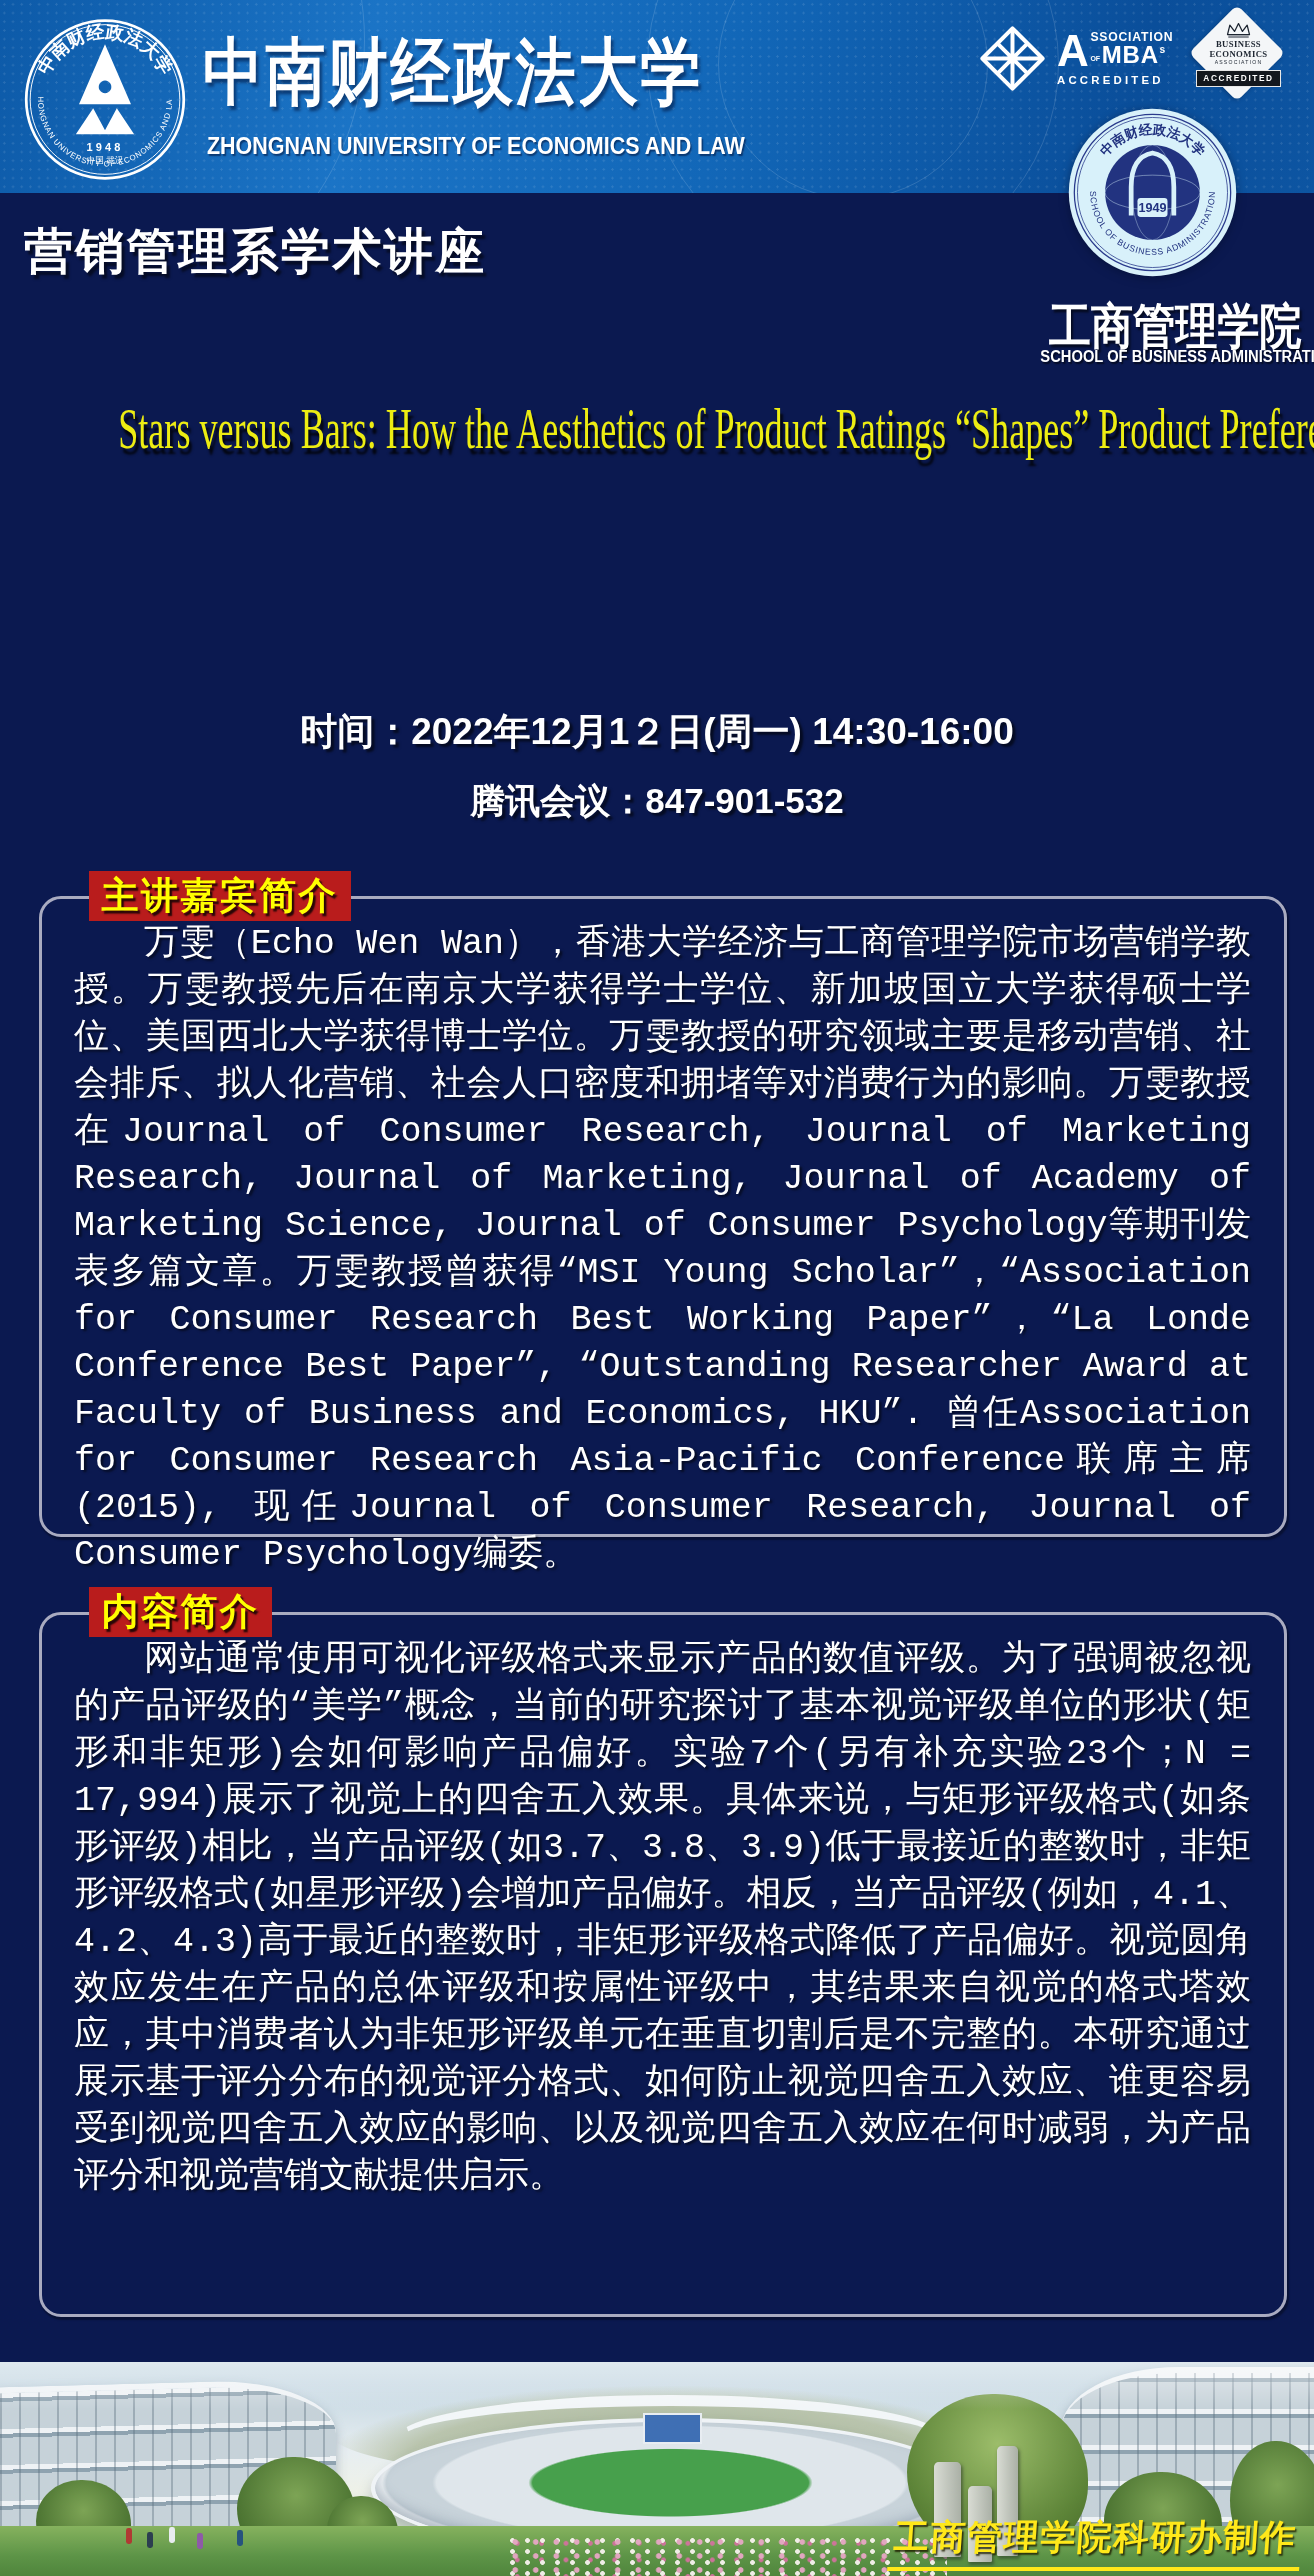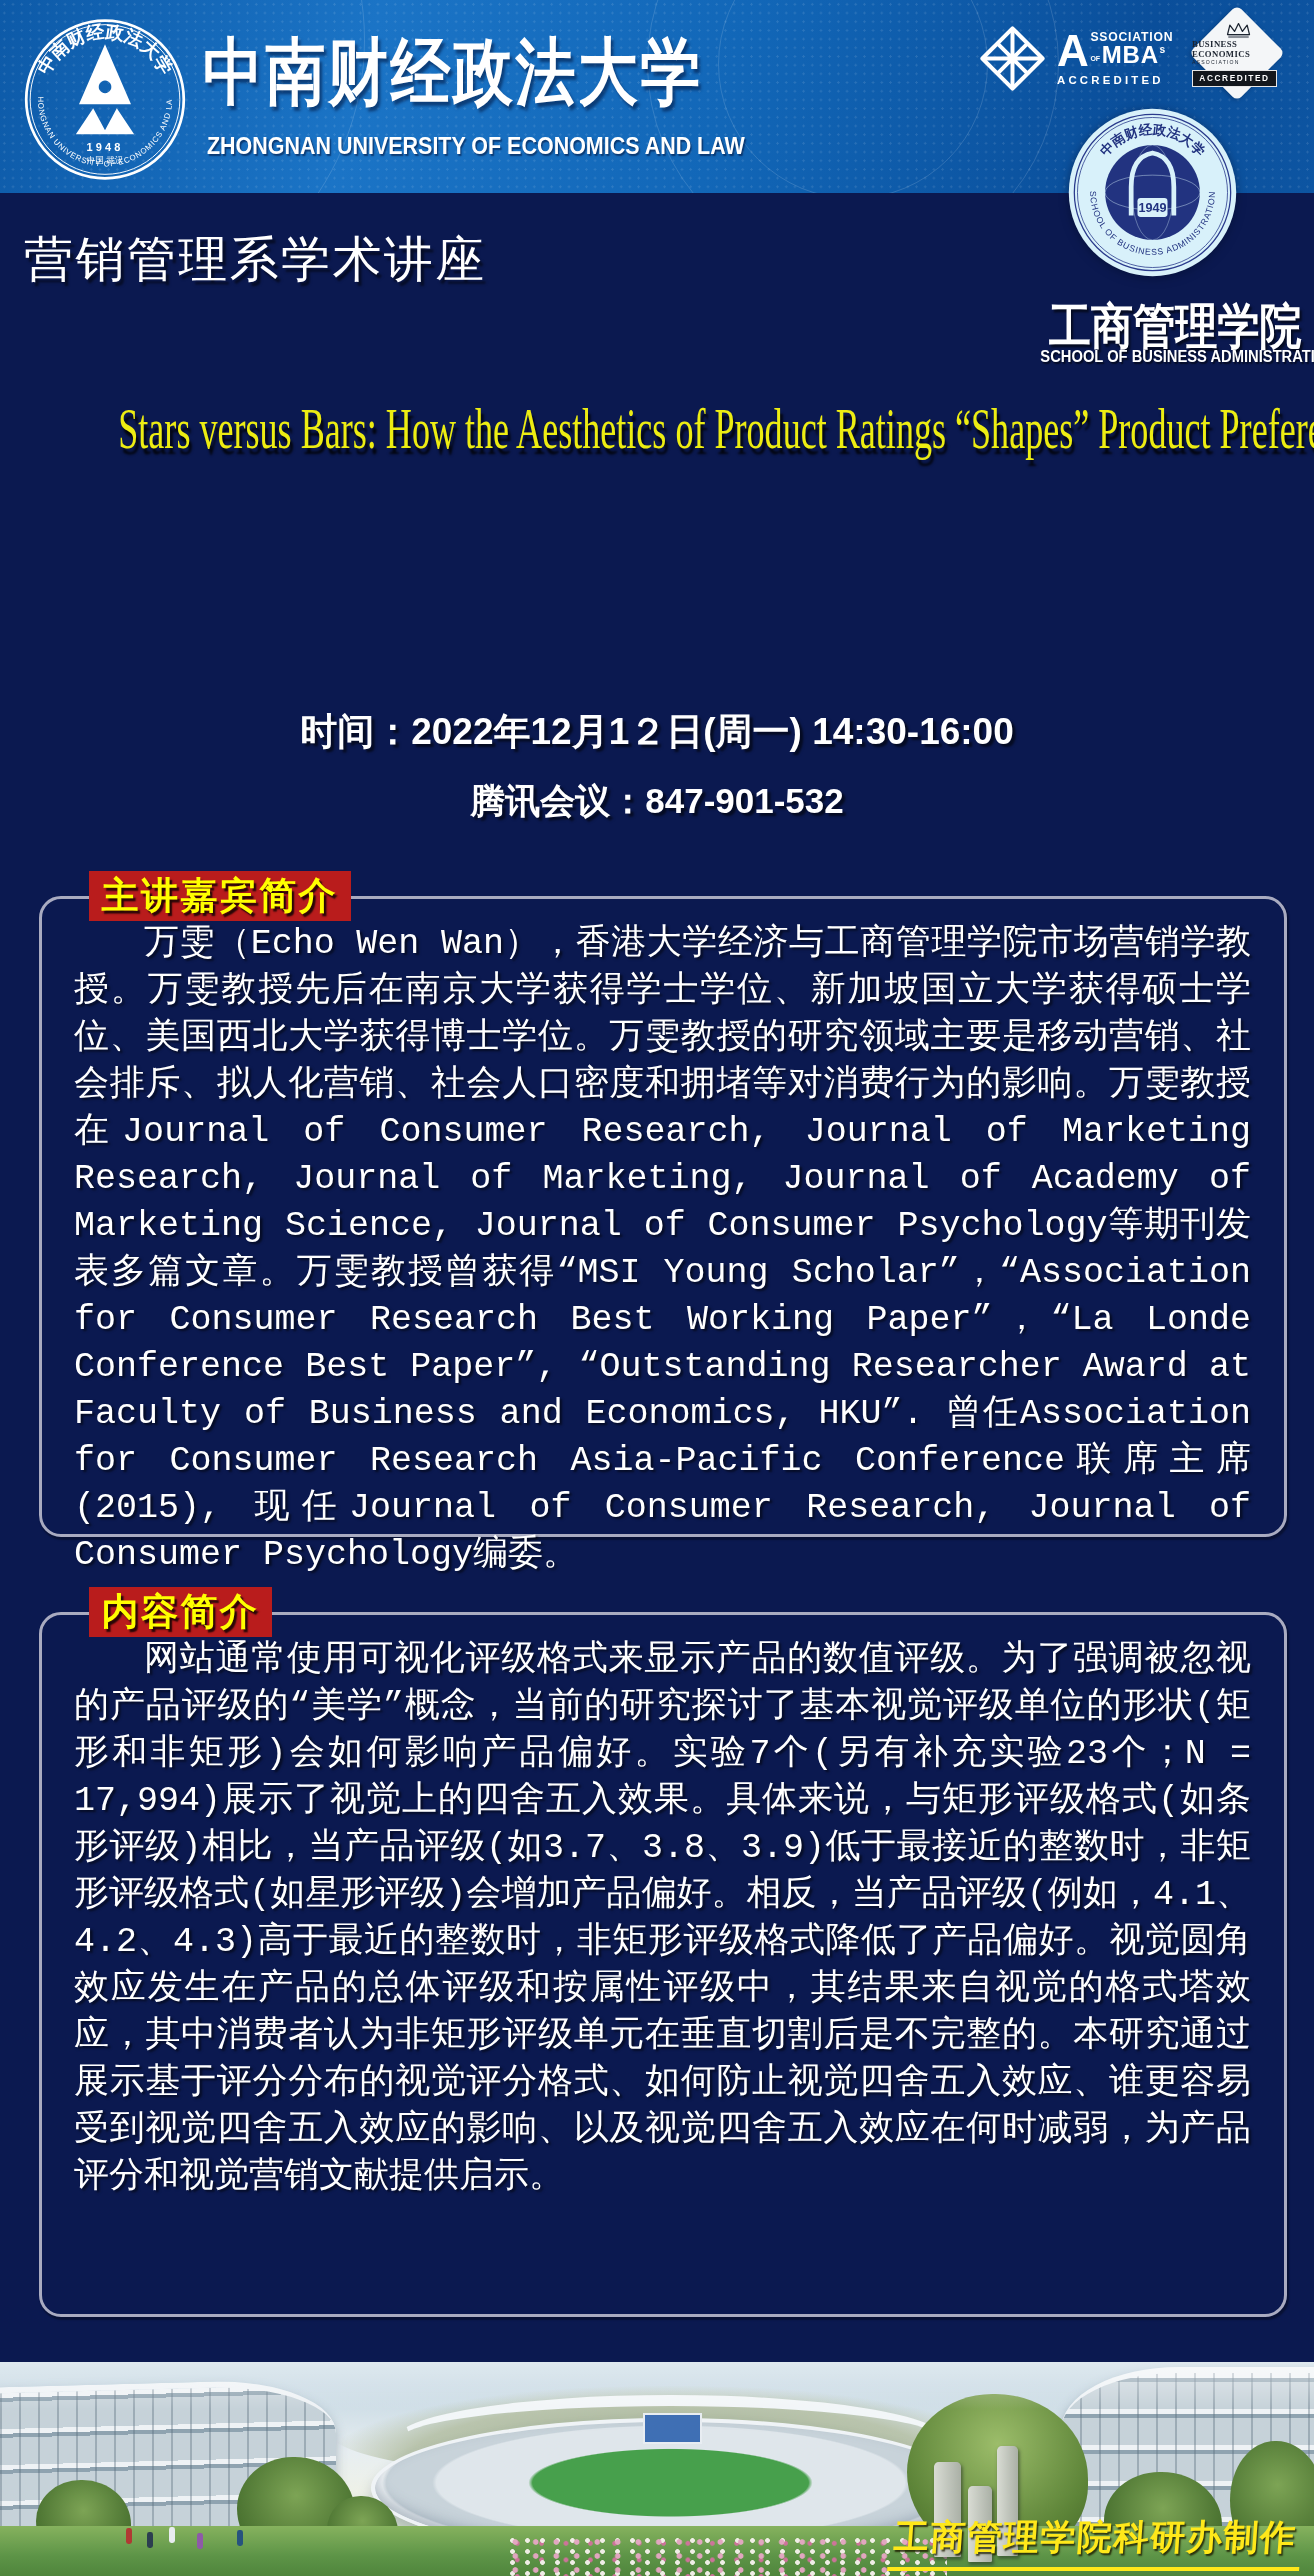--- a/index.html
+++ b/index.html
@@ -51,32 +51,32 @@
   .amba-of{font-size:7px;margin:0 1.6px 3.2px 0;font-weight:bold;}
   .amba-mba{font-size:24px;font-weight:bold;letter-spacing:0.8px;line-height:.85;}
   .amba-s{font-size:10.3px;margin:0 0 9.5px 0.8px;font-weight:bold;}
   .amba-acc{font-size:11.4px;letter-spacing:3.2px;margin-top:4px;font-weight:bold;}
   
   .bga{position:absolute;left:1192px;top:12.6px;width:93px;height:93px;}
   .bga .diamond{
     position:absolute;left:11px;top:6.3px;width:68px;height:68px;background:#f4f6f8;
     transform:rotate(45deg);border-radius:6.3px;box-shadow:0 1.6px 4.7px rgba(0,30,70,.4);
   }
-  .bga .bga-inner{position:absolute;left:0;top:8px;width:93px;color:#1c2430;}
+  .bga .bga-inner{position:absolute;left:0;top:8px;width:93px;text-align:center;color:#1c2430;}
   .bga .crown{display:block;margin:1.6px auto 0;}
   .bga .bl1{font-size:8.7px;font-weight:bold;font-family:"Liberation Serif",serif;letter-spacing:0.4px;line-height:1.15;}
   .bga .bl3{font-size:5.1px;letter-spacing:1.2px;line-height:1.4;}
   .bga .badge{
     display:inline-block;margin-top:3.2px;background:#14181e;color:#fff;
     font-size:8.3px;font-weight:bold;letter-spacing:1.6px;padding:2.4px 6.3px;border:0.8px solid #e8e8e8;
   }
   
   .navy{position:absolute;left:0;top:193px;width:1314px;height:2168px;background:#0b1950;}
   .series-title{
-    position:absolute;left:24px;top:34px;color:#fff;font-size:49px;font-weight:normal;
+    position:absolute;left:24px;top:26px;color:#fff;font-size:49px;font-weight:bold;
     letter-spacing:2.4px;text-shadow:3.2px 4px 2.4px rgba(0,0,0,.55);
   }
   
   .school-badge{position:absolute;left:1068px;top:-85px;width:169px;height:169px;z-index:5;filter:drop-shadow(0 2.4px 4.7px rgba(0,10,40,.5));}
   .school-cn{
     position:absolute;left:1029px;top:101px;width:284px;text-align:center;color:#fff;
     font-family:"Liberation Serif",serif;font-weight:bold;font-size:49px;white-space:nowrap;
     transform:scaleX(.86);transform-origin:center;
     text-shadow:2.4px 3.2px 2.4px rgba(0,0,0,.6);
   }

